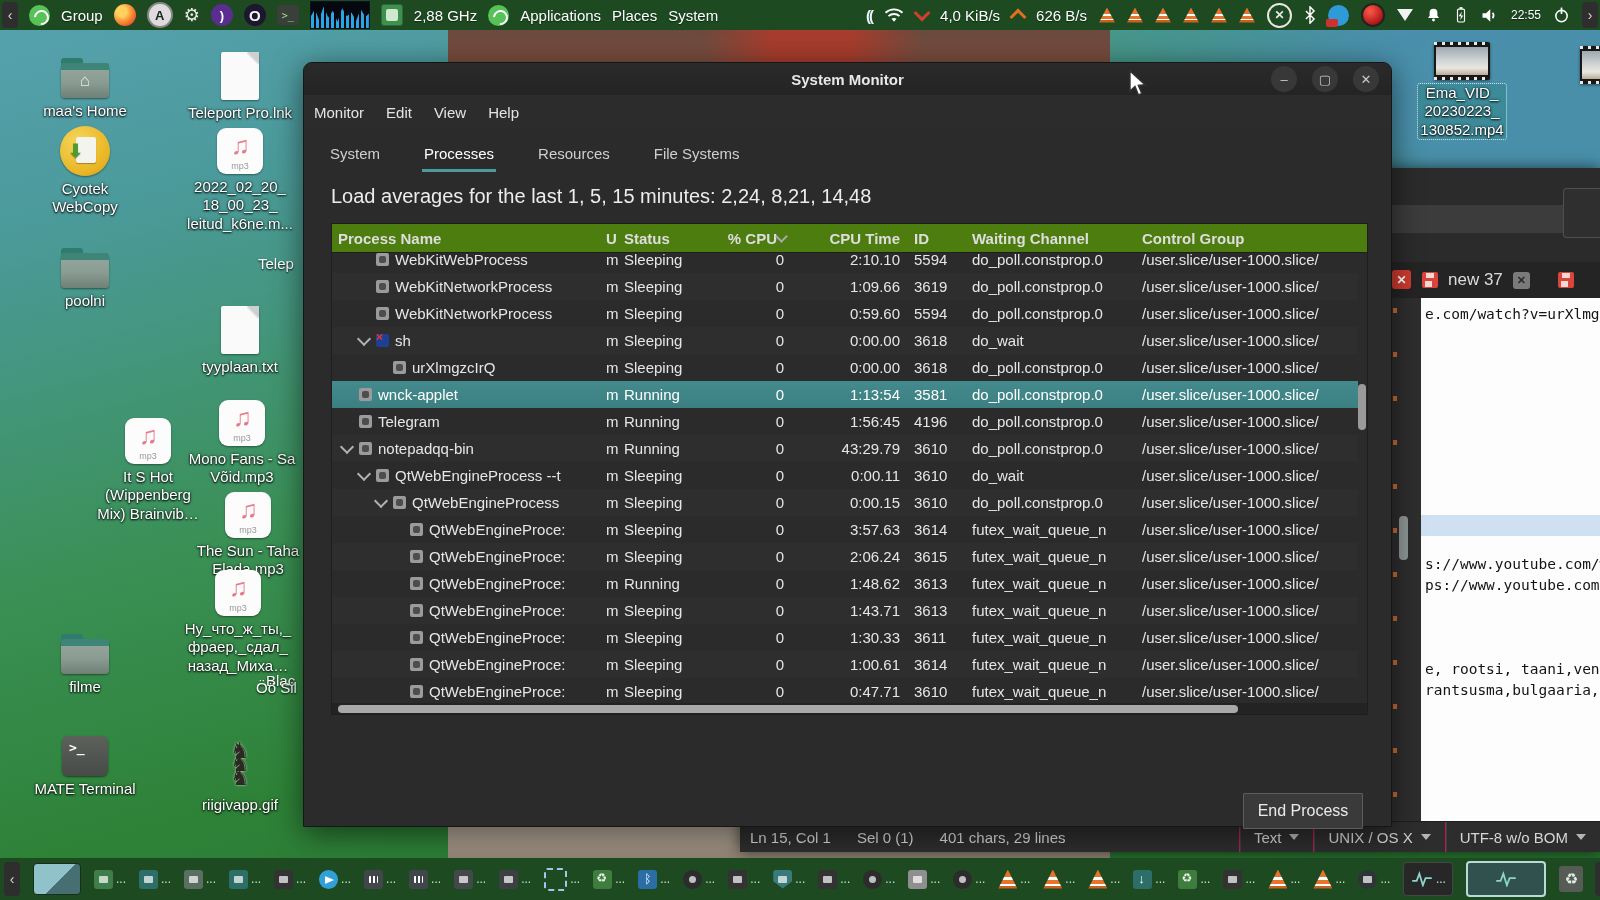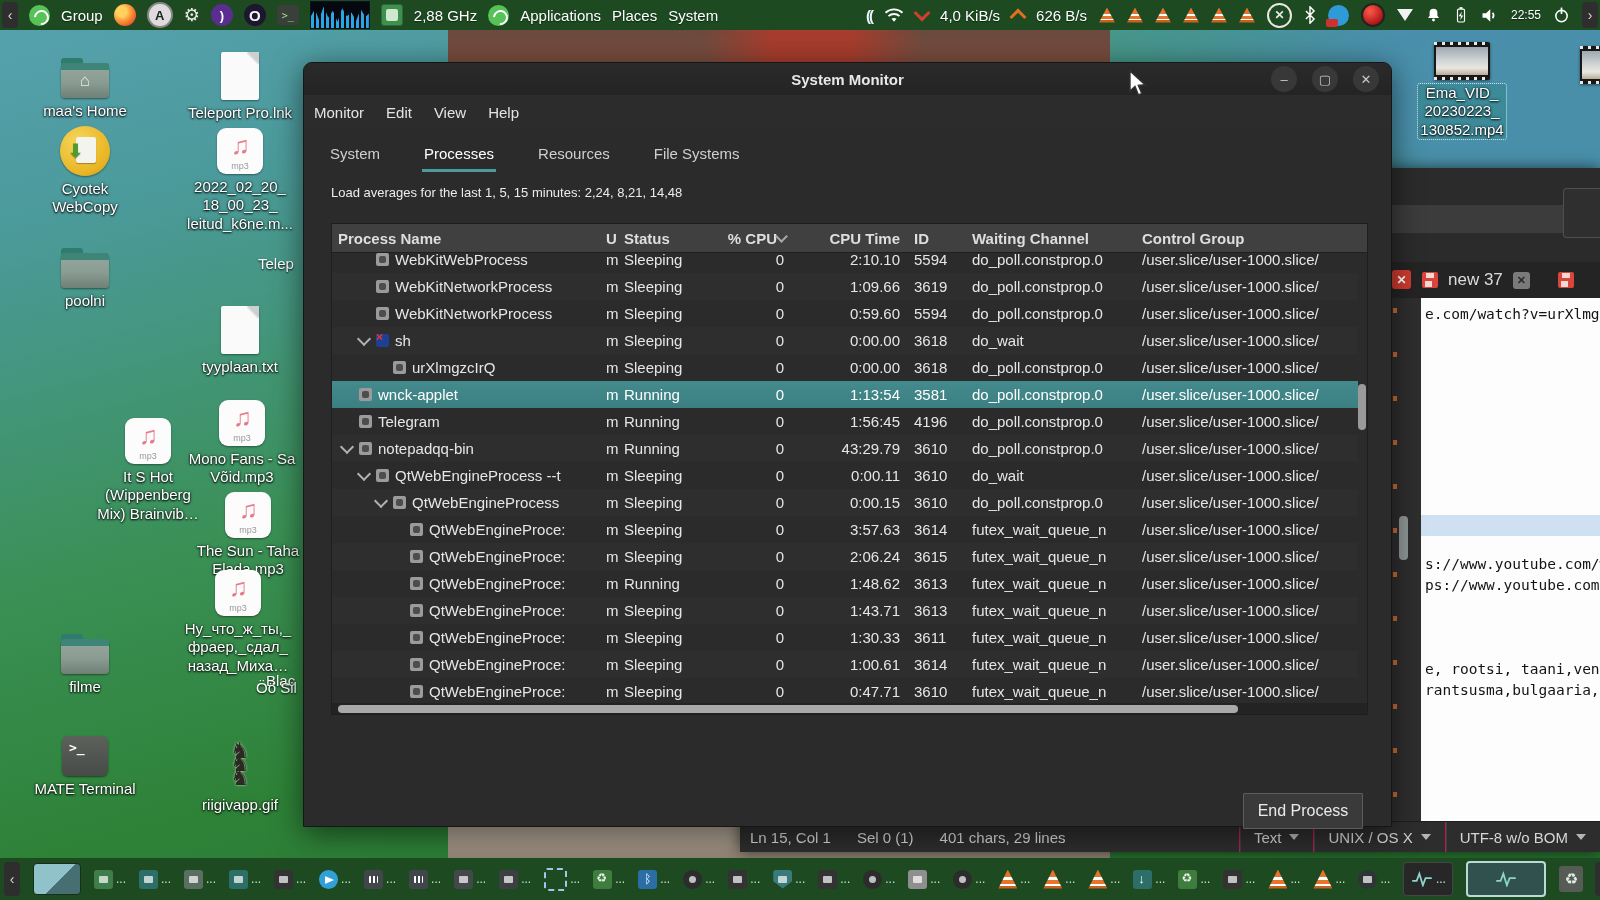--- a/index.html
+++ b/index.html
@@ -99,26 +99,26 @@
   #sm-title{color:#e8e8e8;font-size:15px;font-weight:bold;}
   .winbtn{position:absolute;top:3px;width:26px;height:26px;border-radius:50%;background:#383838;
     color:#c9c9c9;display:flex;align-items:center;justify-content:center;font-size:13px;}
   #btn-min{right:94px;} #btn-max{right:53px;} #btn-close{right:12px;}
   #sm-menubar{position:absolute;left:0;right:0;top:32px;height:34px;background:#2c2c2c;display:flex;
     align-items:center;gap:22px;padding-left:10px;color:#e4e4e4;font-size:15px;}
   #sm-body{position:absolute;left:0;right:0;top:66px;bottom:0;background:#2b2b2b;}
   #sm-tabs{position:absolute;left:24px;top:8px;display:flex;gap:40px;color:#cfcfcf;font-size:15px;}
   .sm-tab{padding:8px 2px 10px 2px;}
   .sm-tab.active{color:#fff;box-shadow:inset 0 -3px 0 #4e9b9e;}
-  #sm-load{position:absolute;left:27px;top:56px;color:#ececec;font-size:13px;}
+  #sm-load{position:absolute;left:27px;top:56px;color:#ececec;font-size:20px;}
   #sm-tableframe{position:absolute;left:27px;top:94px;width:1035px;height:490px;background:#2b2b2b;
     border:1px solid #1e1e1e;overflow:hidden;}
   .prow,#sm-thead{display:grid;grid-template-columns:268px 18px 96px 78px 116px 58px 170px 1fr;
     align-items:center;height:27px;font-size:15px;color:#e6e6e6;}
-  #sm-thead{position:absolute;left:0;right:0;top:0;height:28px;background:#404040;z-index:3;
+  #sm-thead{position:absolute;left:0;right:0;top:0;height:28px;background:#4d7c0f;z-index:3;
     border-bottom:1px solid #1f1f1f;font-weight:bold;color:#dedede;}
   #sm-thead>div{padding-left:6px;white-space:nowrap;overflow:hidden;}
   .h-right{text-align:right;padding-right:8px;}
   .h-cpu{display:flex;align-items:center;justify-content:flex-end;padding-right:6px;}
   .sort-caret{width:7px;height:7px;border-right:2px solid #a9a9a9;border-bottom:2px solid #a9a9a9;
     transform:rotate(45deg);margin-bottom:3px;}
   #sm-rows{position:absolute;left:0;right:9px;top:22px;z-index:1;}
   .prow{border-bottom:0;}
   .prow:nth-child(even){background:#2e2e2e;}
   .prow.selected{background:linear-gradient(180deg,#448b8d,#3b7f81);color:#fff;}

